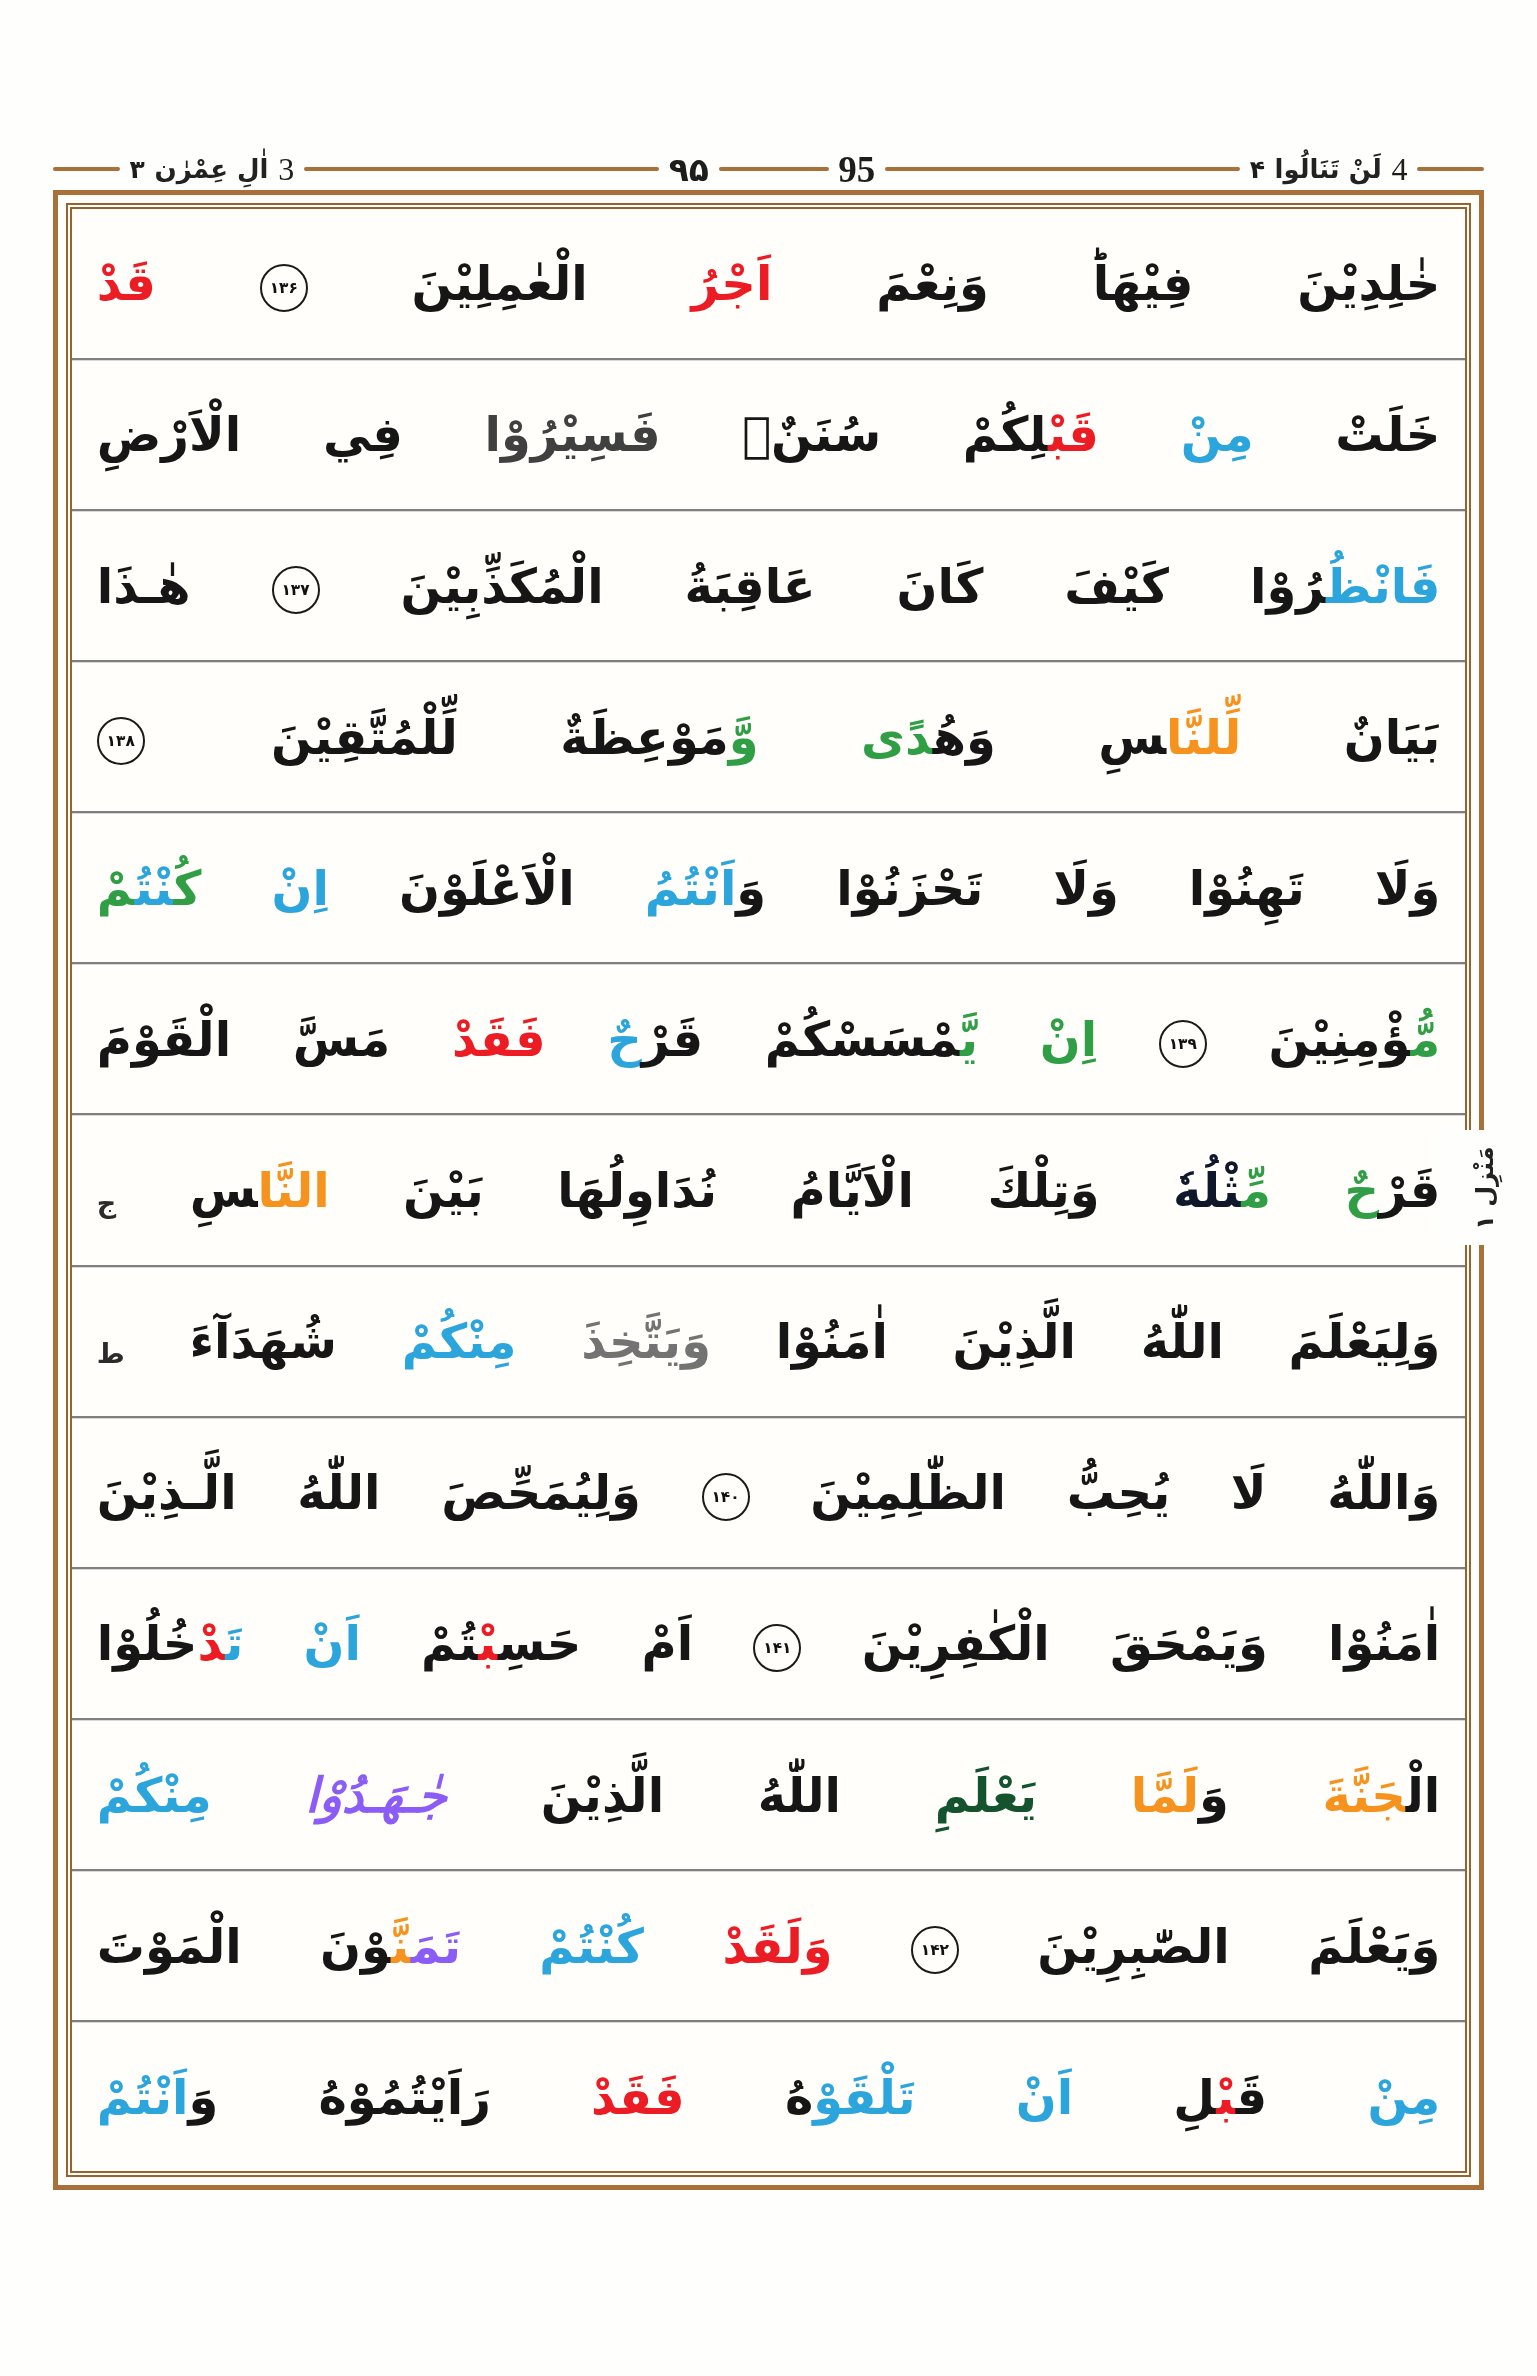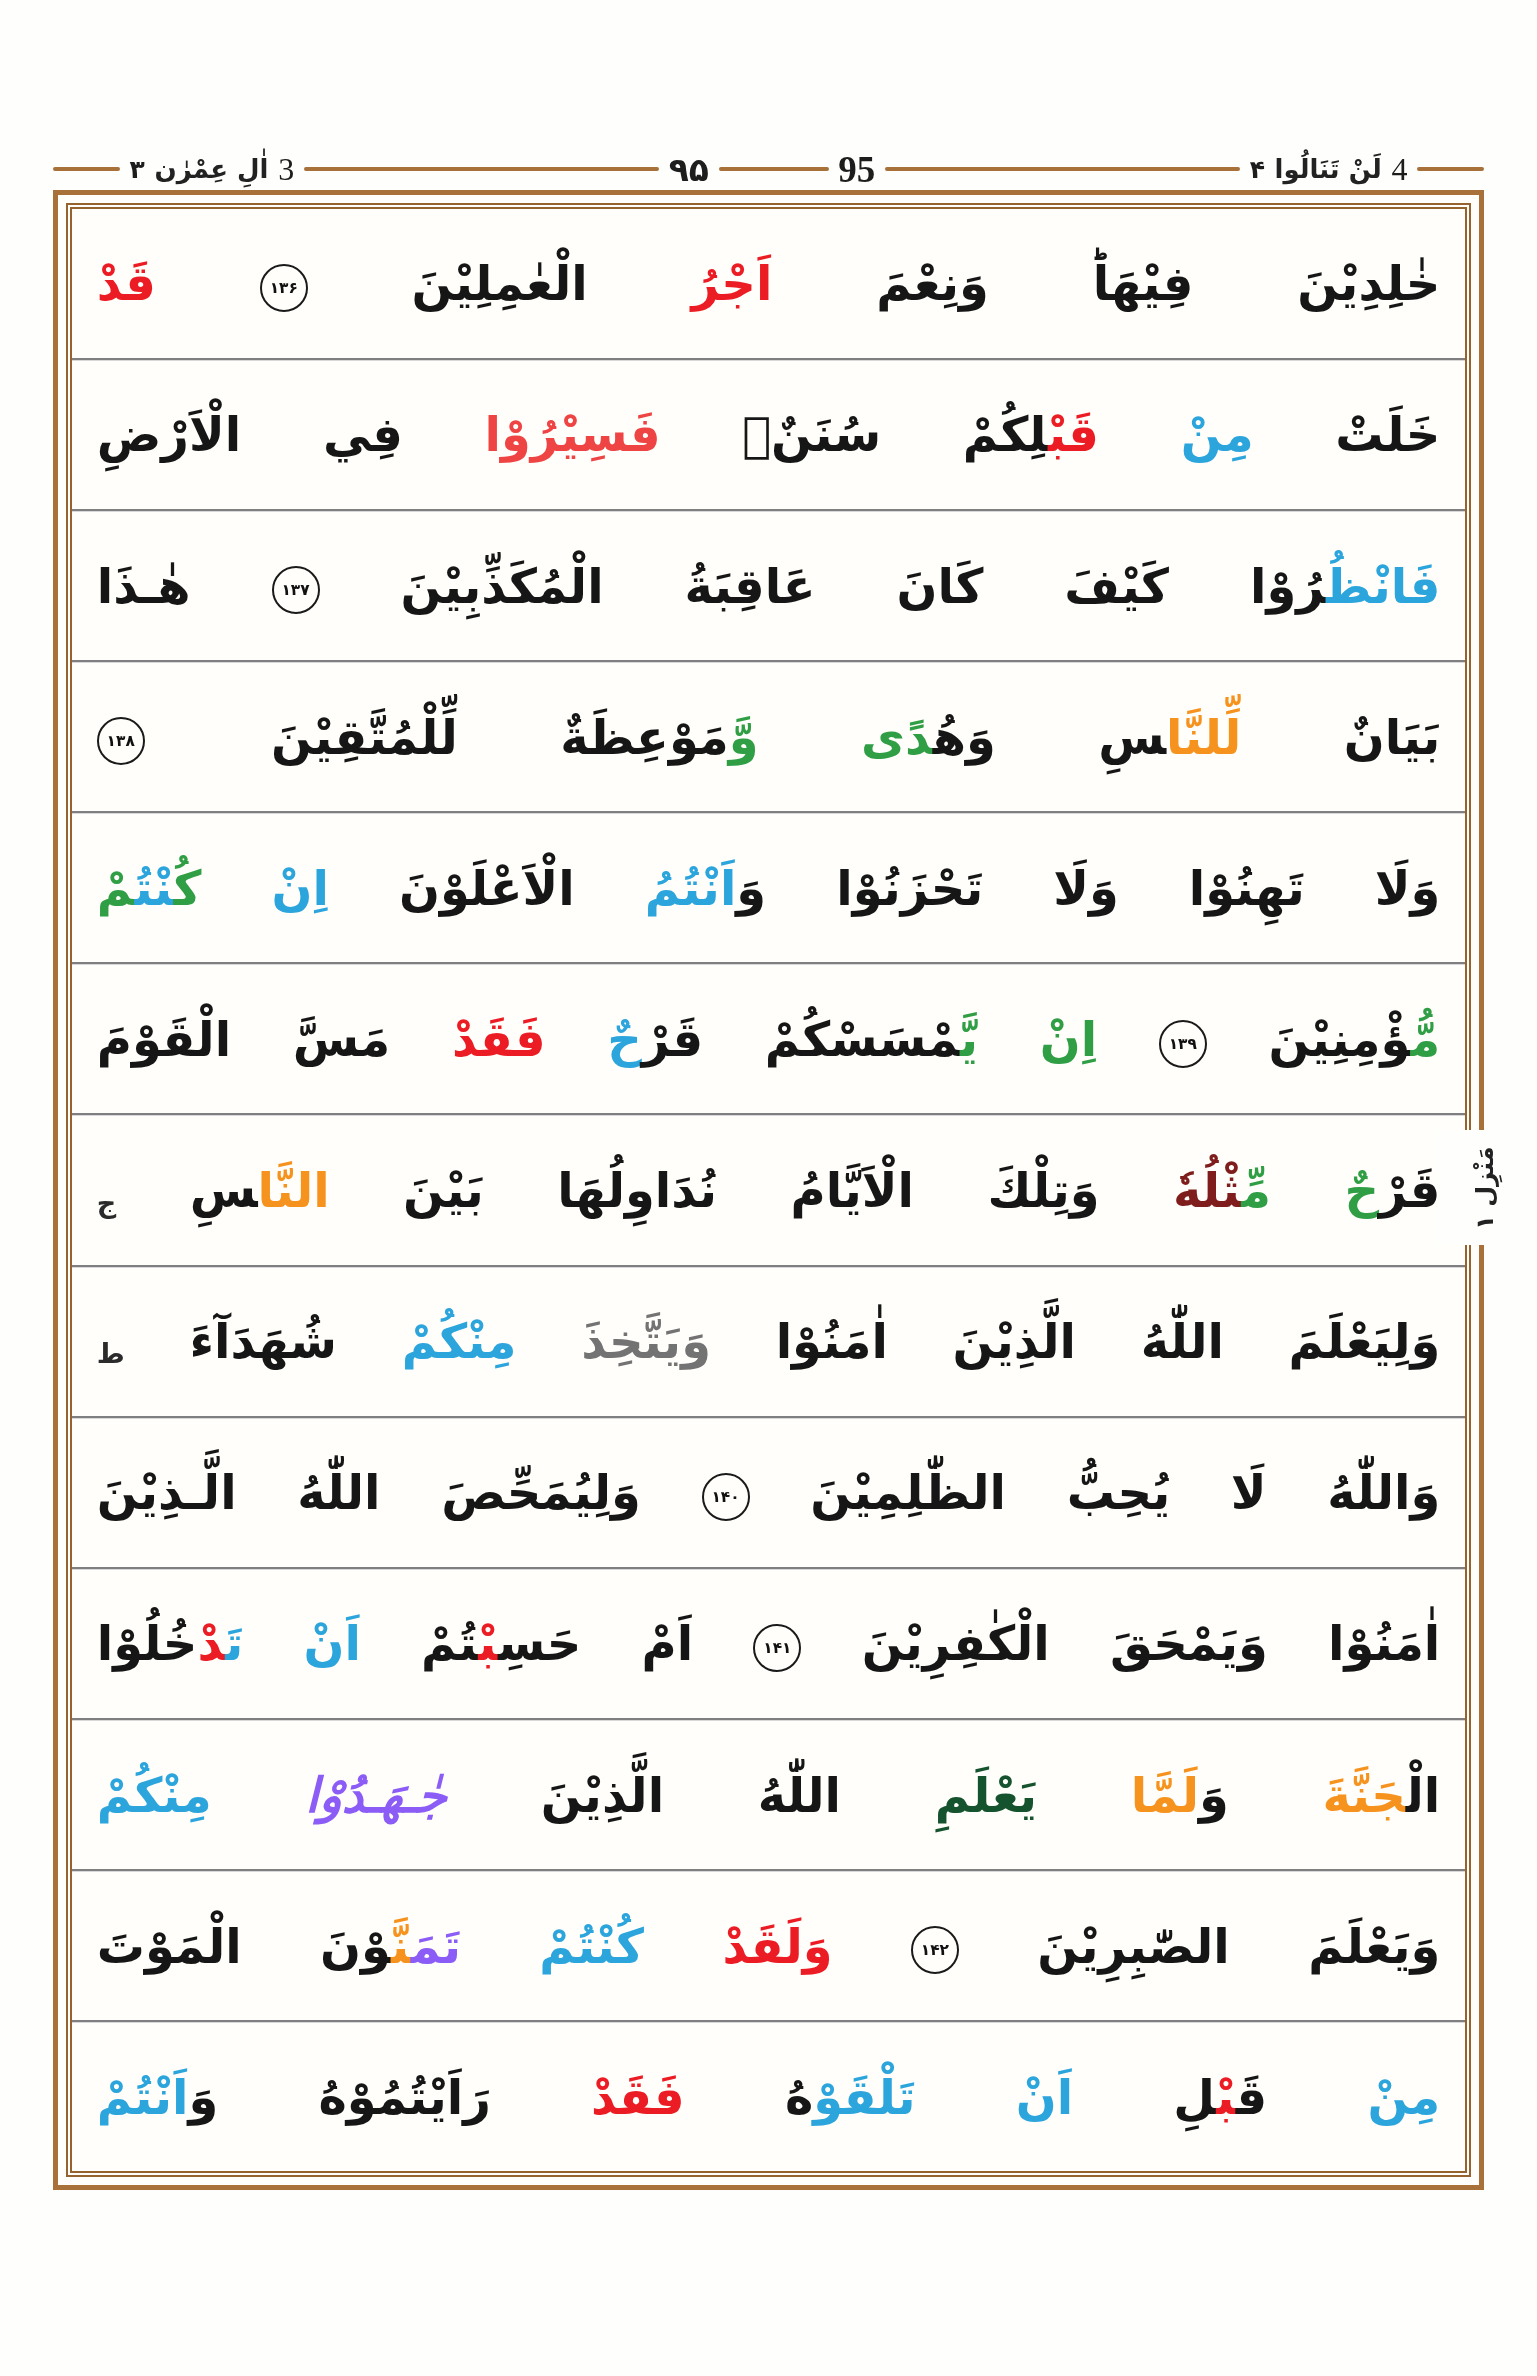--- a/index.html
+++ b/index.html
@@ -73,21 +73,21 @@
           <span class="word"><span style="color: rgb(236, 28, 36);">اَجْرُ</span></span>
           <span class="word"><span style="color: rgb(22, 22, 22);">الْعٰمِلِيْنَ</span></span>
           <span class="aya">۱۳۶</span>
           <span class="word"><span style="color: rgb(236, 28, 36);">قَدْ</span></span>
         </div>
         <div class="qline" dir="rtl">
           <span class="word"><span style="color: rgb(22, 22, 22);">خَلَتْ</span></span>
           <span class="word"><span style="color: rgb(44, 165, 221);">مِنْ</span></span>
           <span class="word"><span style="color: rgb(236, 28, 36);">قَبْ‍</span><span style="color: rgb(22, 22, 22);">‍لِكُمْ</span></span>
           <span class="word"><span style="color: rgb(22, 22, 22);">سُنَنٌۙ</span></span>
-          <span class="word"><span style="color: #ef4444;">فَسِيْرُوْا</span></span>
+          <span class="word"><span style="color: #404040;">فَسِيْرُوْا</span></span>
           <span class="word"><span style="color: rgb(22, 22, 22);">فِي</span></span>
           <span class="word"><span style="color: rgb(22, 22, 22);">الْاَرْضِ</span></span>
         </div>
         <div class="qline" dir="rtl">
           <span class="word"><span style="color: rgb(44, 165, 221);">فَانْظُ‍</span><span style="color: rgb(22, 22, 22);">‍رُوْا</span></span>
           <span class="word"><span style="color: rgb(22, 22, 22);">كَيْفَ</span></span>
           <span class="word"><span style="color: rgb(22, 22, 22);">كَانَ</span></span>
           <span class="word"><span style="color: rgb(22, 22, 22);">عَاقِبَةُ</span></span>
           <span class="word"><span style="color: rgb(22, 22, 22);">الْمُكَذِّبِيْنَ</span></span>
           <span class="aya">۱۳۷</span>
@@ -116,21 +116,21 @@
           <span class="aya">۱۳۹</span>
           <span class="word"><span style="color: rgb(47, 158, 69);">اِنْ</span></span>
           <span class="word"><span style="color: rgb(47, 158, 69);">يَّ‍</span><span style="color: rgb(22, 22, 22);">‍مْسَسْكُمْ</span></span>
           <span class="word"><span style="color: rgb(22, 22, 22);">قَرْ</span><span style="color: rgb(44, 165, 221);">حٌ</span></span>
           <span class="word"><span style="color: rgb(236, 28, 36);">فَقَدْ</span></span>
           <span class="word"><span style="color: rgb(22, 22, 22);">مَسَّ</span></span>
           <span class="word"><span style="color: rgb(22, 22, 22);">الْقَوْمَ</span></span>
         </div>
         <div class="qline" dir="rtl">
           <span class="word"><span style="color: rgb(22, 22, 22);">قَرْ</span><span style="color: rgb(47, 158, 69);">حٌ</span></span>
-          <span class="word"><span style="color: rgb(47, 158, 69);">مِّ‍</span><span style="color: #7f1d1d;">‍ثْلُهٗ</span></span>
+          <span class="word"><span style="color: rgb(47, 158, 69);">مِّ‍</span><span style="color: #0f172a;">‍ثْلُهٗ</span></span>
           <span class="word"><span style="color: rgb(22, 22, 22);">وَتِلْكَ</span></span>
           <span class="word"><span style="color: rgb(22, 22, 22);">الْاَيَّامُ</span></span>
           <span class="word"><span style="color: rgb(22, 22, 22);">نُدَاوِلُهَا</span></span>
           <span class="word"><span style="color: rgb(22, 22, 22);">بَيْنَ</span></span>
           <span class="word"><span style="color: rgb(246, 146, 30);">النَّا‍</span><span style="color: rgb(22, 22, 22);">‍سِ</span></span>
           <span class="waqf">ج</span>
         </div>
         <div class="qline" dir="rtl">
           <span class="word"><span style="color: rgb(22, 22, 22);">وَلِيَعْلَمَ</span></span>
           <span class="word"><span style="color: rgb(22, 22, 22);">اللّٰهُ</span></span>

